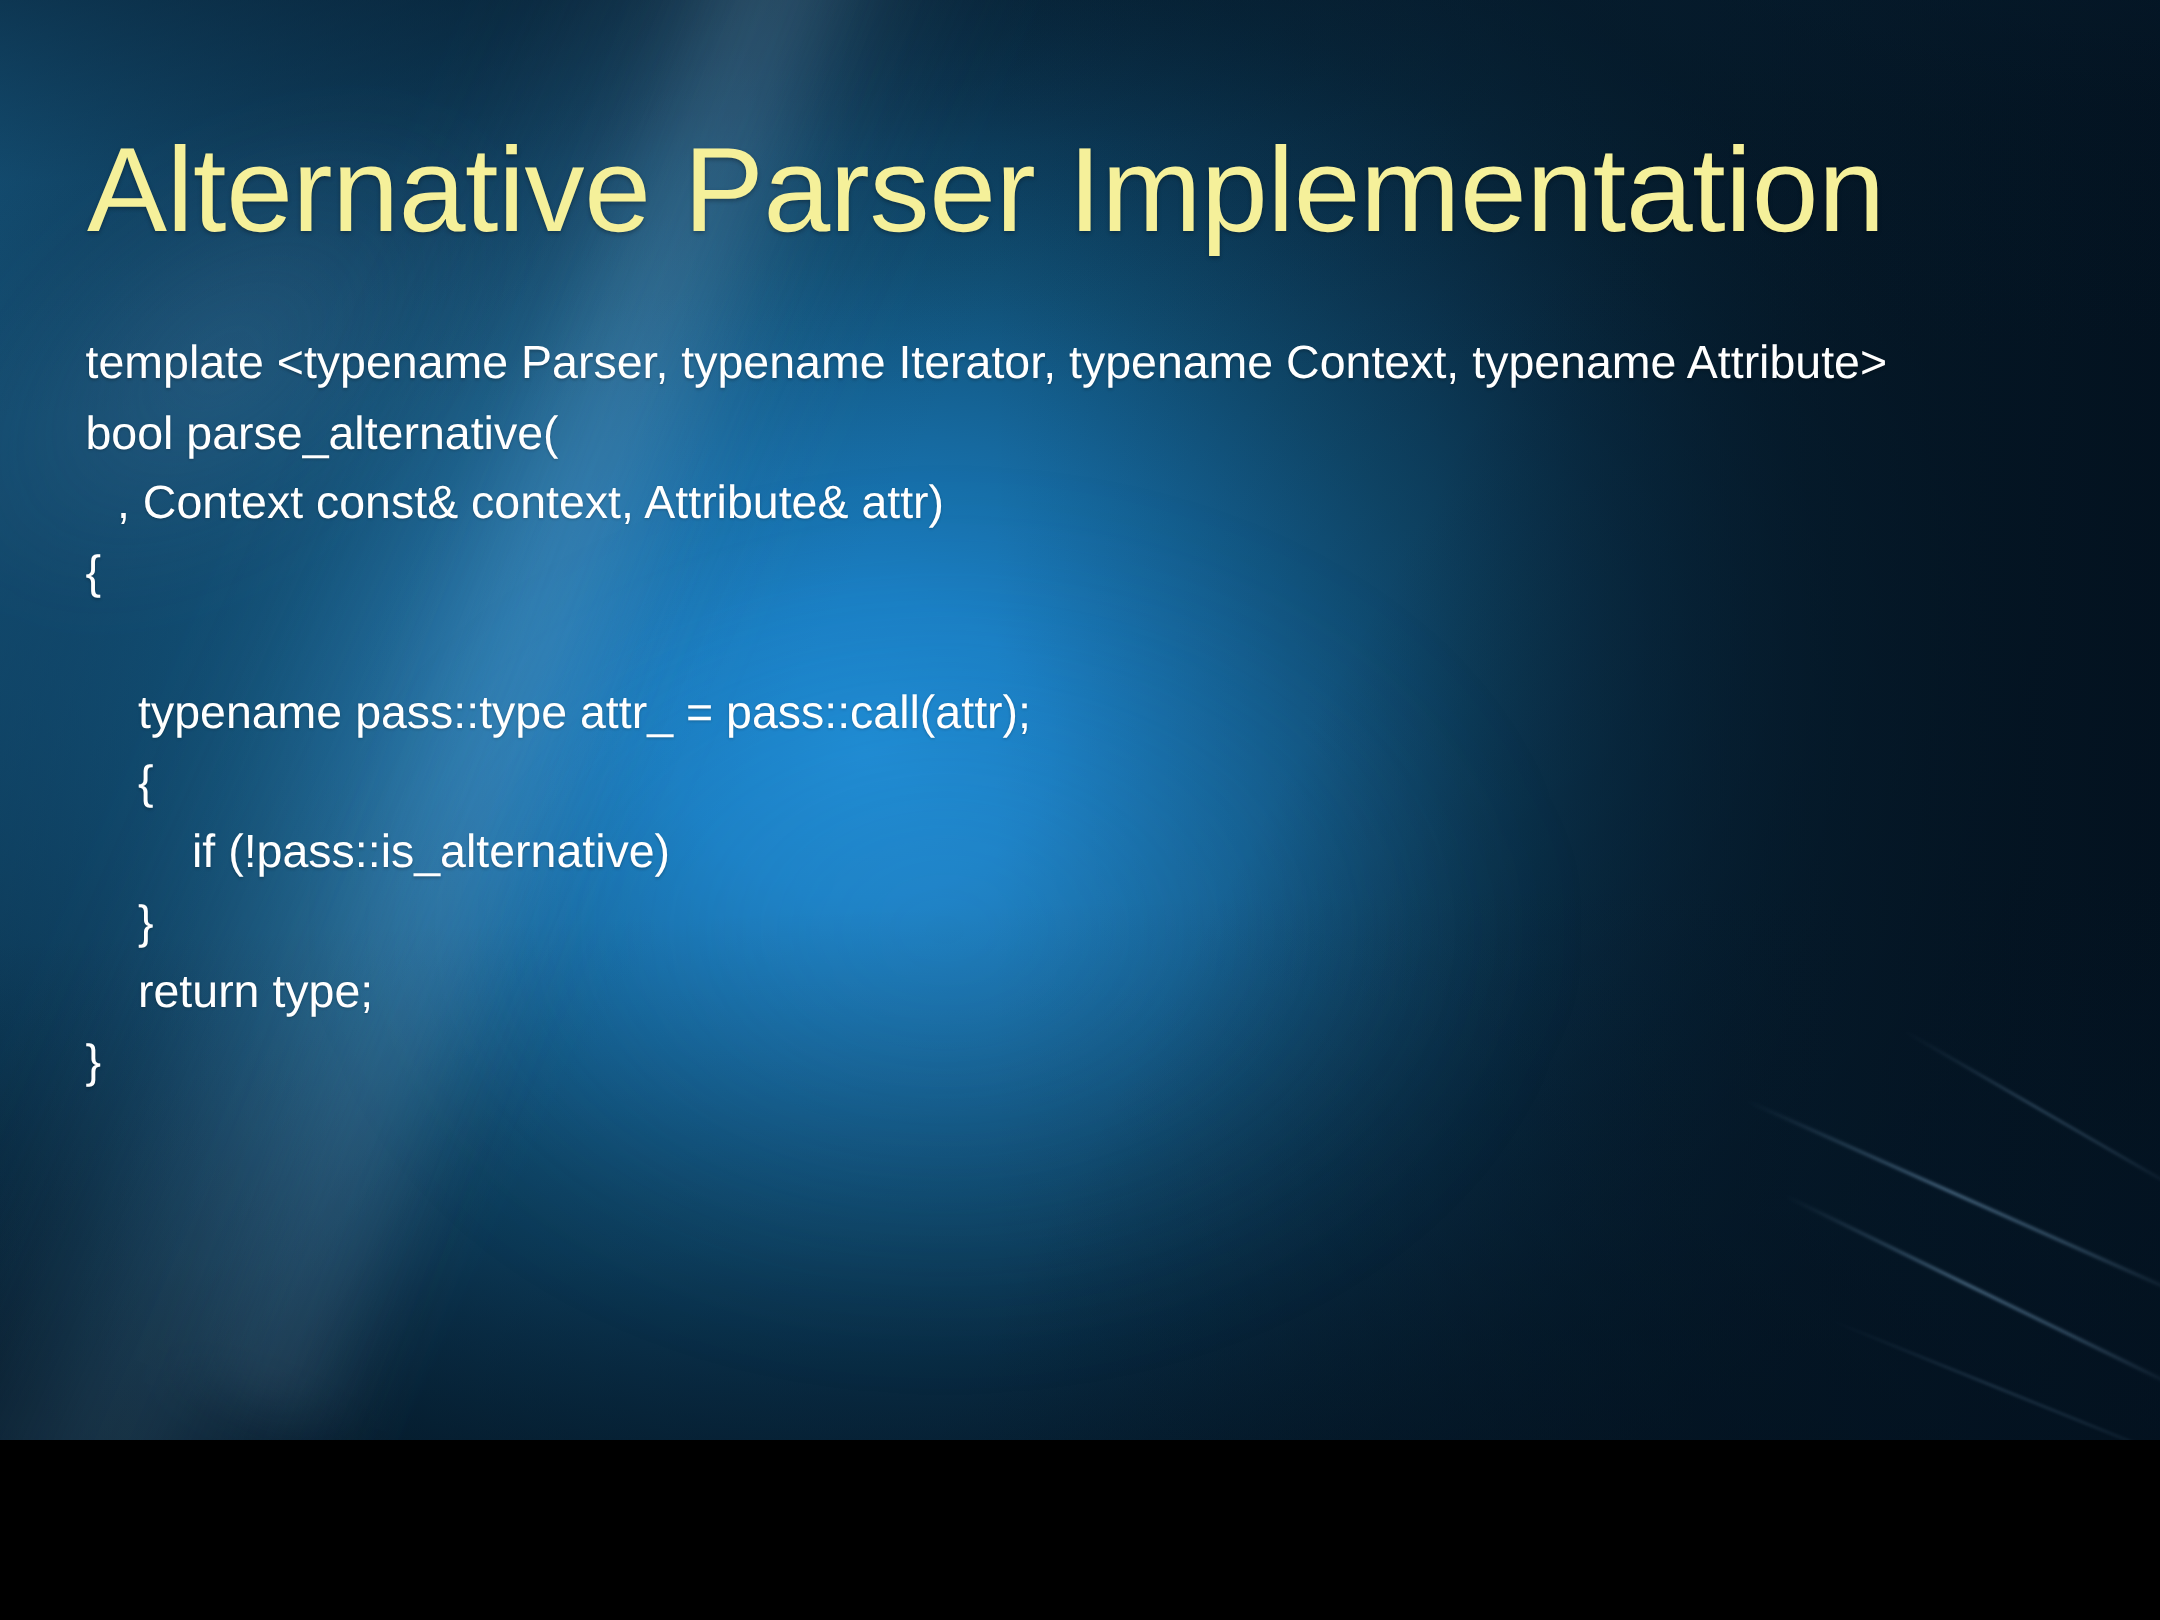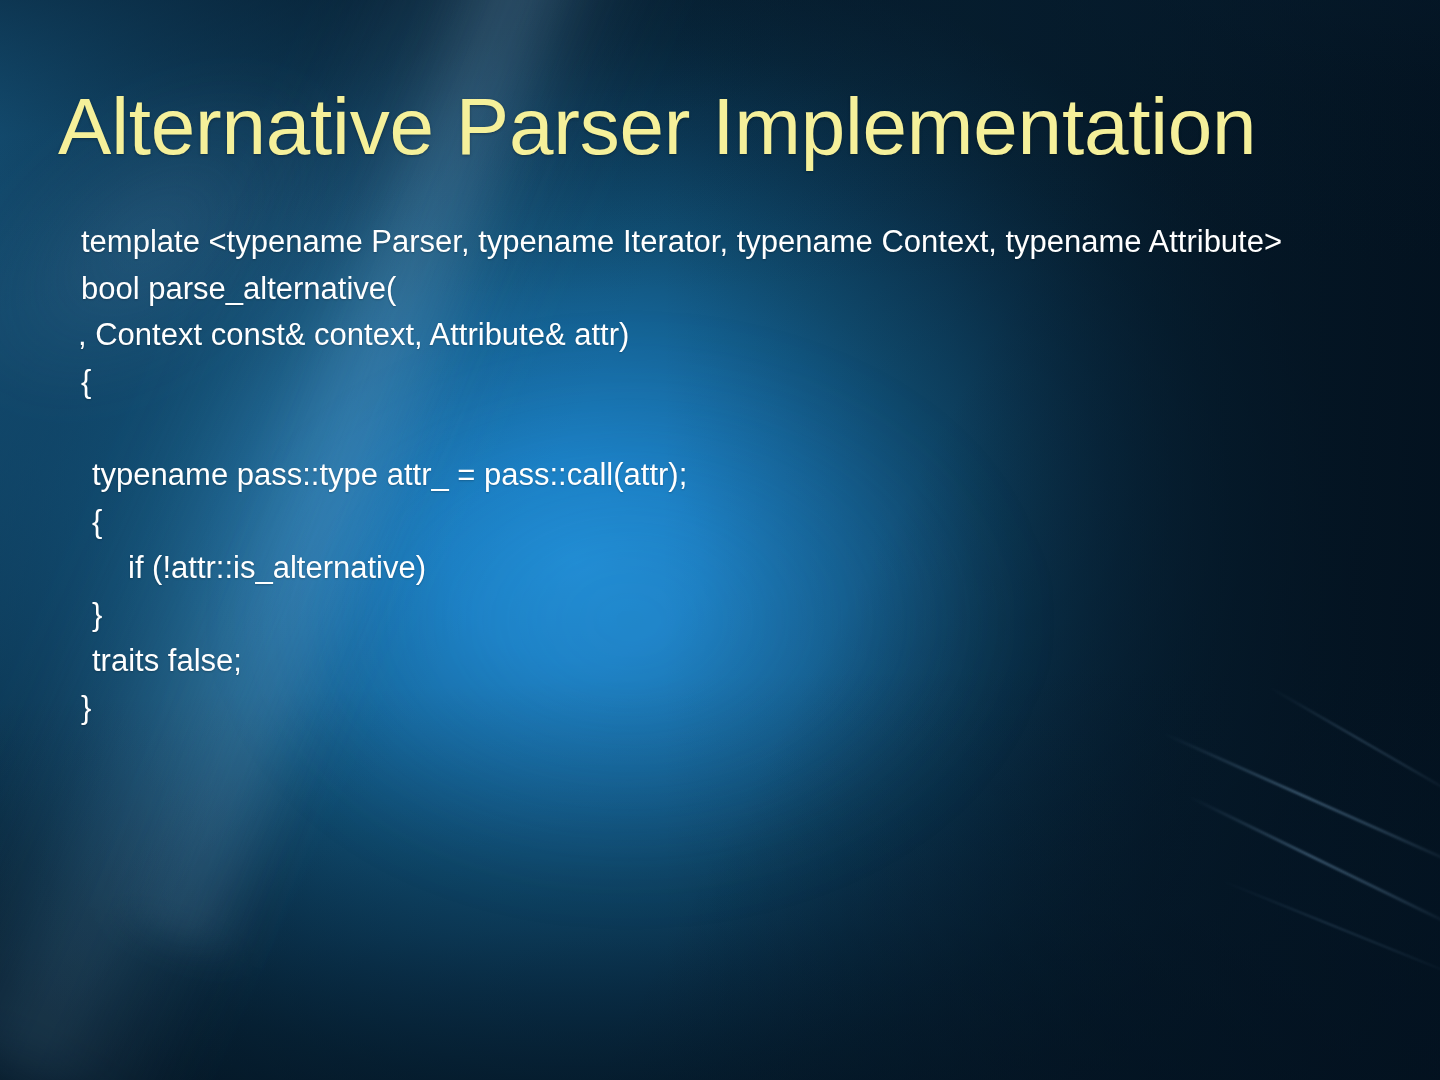--- a/index.html
+++ b/index.html
@@ -3,21 +3,21 @@
 <meta charset="utf-8">
 <style>
   html, body {
     margin: 0;
     padding: 0;
     background: #000;
   }
   #slide {
     position: relative;
     width: 1440px;
-    height: 1080px;
+    height: 960px;
     overflow: hidden;
     font-family: "Liberation Sans", sans-serif;
     
     background-color: #0a2131;
   }
   
   .bg-layer {
     position: absolute;
     inset: 0;
     pointer-events: none;
@@ -156,21 +156,21 @@
   }
   .code-line {
     color: #ffffff;
     font-size: 31px;
     line-height: 46.6px;
     height: 46.6px;
     white-space: pre;
     font-weight: normal;
     text-shadow: 0 1px 2px rgba(0,0,0,0.22);
   }
-  .ind-0 { padding-left: 0px; margin-left: 24px; }
+  .ind-0 { padding-left: 0px; }
   .ind-c { padding-left: 21px; }   
   .ind-1 { padding-left: 35px; }
   .ind-2 { padding-left: 71px; }
   .ind-3 { padding-left: 107px; }
 </style>
 </head>
 <body>
 
 <div id="slide">
 
@@ -191,20 +191,20 @@
     <h1 id="slide-title">Alternative Parser Implementation</h1>
 
     <div id="code-block">
         <div class="code-line ind-0">template &lt;typename Parser, typename Iterator, typename Context, typename Attribute&gt;</div>
         <div class="code-line ind-0">bool parse_alternative(</div>
         <div class="code-line ind-c">, Context const&amp; context, Attribute&amp; attr)</div>
         <div class="code-line ind-0">{</div>
         <div class="code-line ind-0"> </div>
         <div class="code-line ind-1">typename pass::type attr_ = pass::call(attr);</div>
         <div class="code-line ind-1">{</div>
-        <div class="code-line ind-2">if (!attr::is_alternative)</div>
+        <div class="code-line ind-2">if (!pass::is_alternative)</div>
         <div class="code-line ind-1">}</div>
-        <div class="code-line ind-1">traits false;</div>
+        <div class="code-line ind-1">return type;</div>
         <div class="code-line ind-0">}</div>
       </div>
   </div>
 
 </div>
 
 </body></html>

